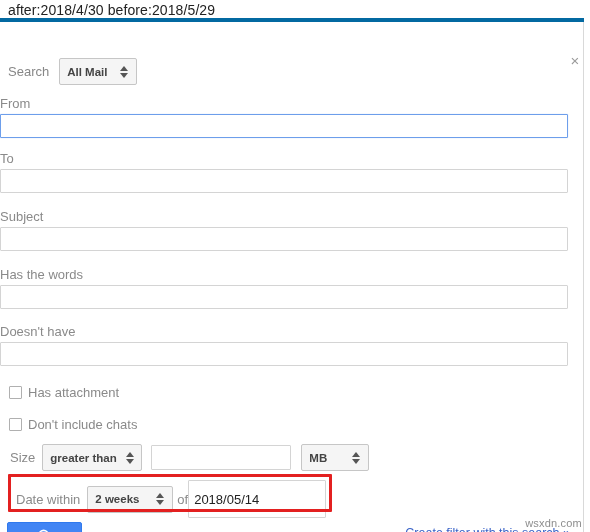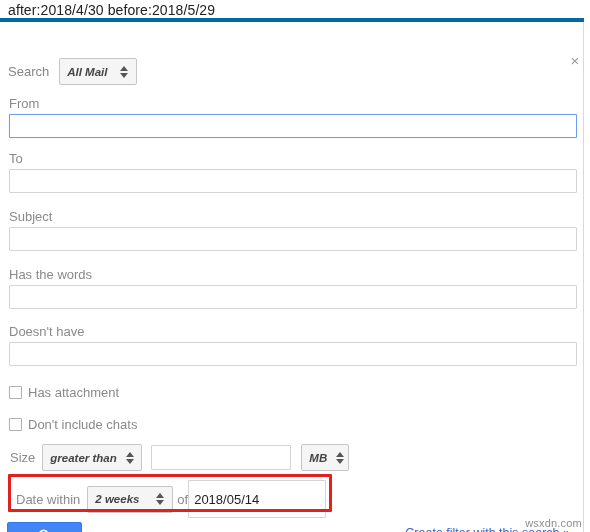--- a/index.html
+++ b/index.html
@@ -76,21 +76,21 @@
     background: #f5f5f5;
     border: 1px solid #c6c6c6;
     border-radius: 2px;
     height: 27px;
     padding: 0 7px;
     cursor: pointer;
     color: #444444;
     font-size: 11.5px;
     font-weight: bold;
   }
-  .gselect .gs-label { white-space: nowrap; font-style: italic; }
+  .gselect .gs-label { white-space: nowrap; }
   .gselect .gs-arrows {
     margin-left: 9px;
     display: inline-block;
     width: 9px; height: 14px;
     position: relative;
   }
   .gselect .gs-arrows::before,
   .gselect .gs-arrows::after {
     content: "";
     position: absolute;
@@ -103,21 +103,21 @@
     border-bottom: 5px solid #555555;
   }
   .gselect .gs-arrows::after {
     bottom: 1px;
     border-top: 5px solid #555555;
   }
 
   .sel-allmail { width: 78px; }
 
   
-  .field { position: absolute; left: 9px; width: 568px; }
+  .field { position: absolute; left: 0; width: 568px; }
   .field-label {
     font-size: 13px;
     color: #8a8a8a;
     margin-bottom: 3px;
     line-height: 15px;
   }
   .field-input {
     display: block;
     width: 568px;
     height: 24px;
@@ -183,21 +183,21 @@
     width: 140px; height: 25px;
     border: 1px solid #d4d4d4;
     border-radius: 1px;
     background: #fff;
     font-size: 13px;
     padding: 0 5px;
     outline: none;
     margin-right: 10px;
     font-family: "Liberation Sans", sans-serif;
   }
-  .sel-mb { width: 48px; }
+  .sel-mb { width: 68px; }
 
   
   .highlight-box {
     position: absolute;
     left: 8px; top: 452px;
     width: 324px; height: 38px;
     border: 3px solid #e32020;
     border-radius: 1px;
     pointer-events: none;
   }

